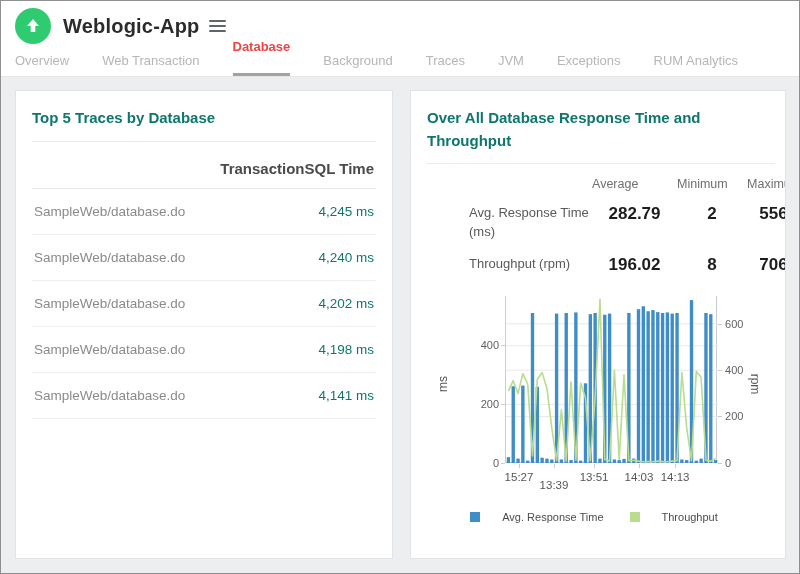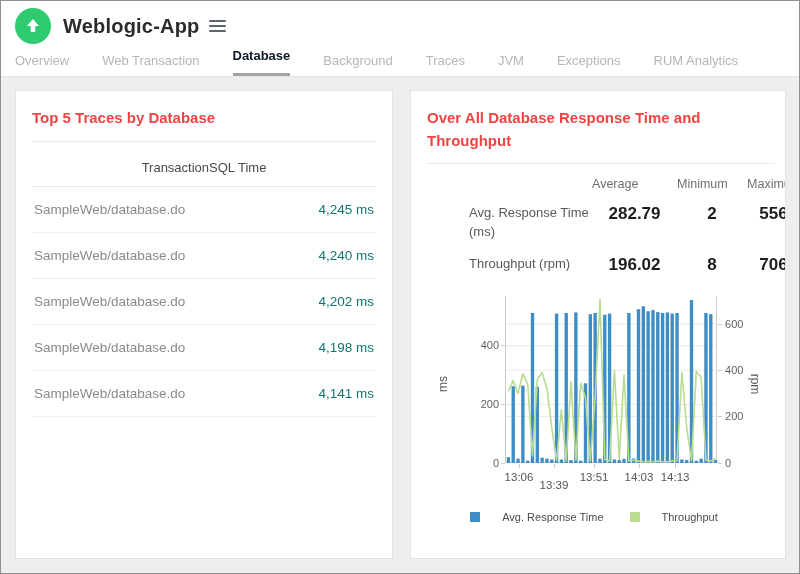--- a/index.html
+++ b/index.html
@@ -13,37 +13,37 @@
   .app-header { height:50px; display:flex; align-items:center; padding-left:14px; background:#fff; }
   .app-icon { width:36px; height:36px; border-radius:50%; display:flex; align-items:center; justify-content:center; flex:0 0 36px; }
   .app-title { font-size:20px; font-weight:bold; color:#2b2b2b; margin-left:12px; letter-spacing:.2px; }
   .hamburger { margin-left:10px; width:17px; cursor:pointer; }
   .hamburger span { display:block; height:2px; background:#5d666e; border-radius:1px; margin:3px 0; }
 
   
   .tab-bar { display:flex; align-items:flex-end; gap:33px; padding:0 14px; height:26px;
              border-bottom:1px solid #e6e6e6; background:#fff; }
   .tab { font-size:13px; color:#b6b6b6; padding-bottom:8px; cursor:pointer; white-space:nowrap; }
-  .tab.active { color:#0f172a; font-weight:bold; padding-bottom:10px; border-bottom:3px solid #a2a2a2; }
+  .tab.active { color:#ef4444; font-weight:bold; padding-bottom:19px; border-bottom:3px solid #a2a2a2; }
 
   
   .content { position:absolute; top:76px; left:0; right:0; bottom:0; background:#edeef0;
              padding:13px 13px 14px 14px; display:flex; gap:17px; }
   .panel { background:#fff; border:1px solid #e2e3e5; height:469px; }
   .panel-left { width:379px; padding:16px; }
   .panel-right { width:377px; padding:16px 0 16px 16px; overflow:hidden; position:relative; }
-  .panel-title { font-size:15px; font-weight:bold; color:#ef4444; line-height:1.5; }
+  .panel-title { font-size:15px; font-weight:bold; color:#0f766e; line-height:1.5; }
   .panel-right .panel-title { max-width:320px; }
   .panel-divider { border-bottom:1px solid #ebebeb; margin-top:11px; }
   .panel-right .panel-divider { margin-right:10px; }
 
   
   .trace-table { margin-top:2px; }
-  .trace-head { display:flex; justify-content:center; padding:16px 2px 11px 2px;
-                border-bottom:1px solid #e8e8e8; font-size:13px; font-weight:normal; color:#4a4a4a; }
+  .trace-head { display:flex; justify-content:flex-end; padding:16px 2px 11px 2px;
+                border-bottom:1px solid #e8e8e8; font-size:15px; font-weight:bold; color:#4a4a4a; }
   .trace-row { display:flex; justify-content:space-between; padding:15px 2px;
                border-bottom:1px solid #eeeeee; font-size:13.5px; }
   .trace-txn { color:#8a8a8a; }
   .trace-time { color:#0f766e; }
 
   
   .stats { margin-top:13px; width:420px; }
   .stats-row { display:grid; grid-template-columns:165px 85px 70px 75px; align-items:start; }
   .stats-head { font-size:12.5px; color:#6f6f6f; }
   .stats-head div { text-align:left; }
@@ -226,21 +226,21 @@
               <rect x="183.81" y="4.10" width="3.37" height="162.90" fill="#3f8dc6"></rect>
               <rect x="188.63" y="164.66" width="3.37" height="2.34" fill="#3f8dc6"></rect>
               <rect x="193.45" y="162.61" width="3.37" height="4.39" fill="#3f8dc6"></rect>
               <rect x="198.27" y="16.99" width="3.37" height="150.01" fill="#3f8dc6"></rect>
               <rect x="203.09" y="18.16" width="3.37" height="148.84" fill="#3f8dc6"></rect>
               <rect x="207.90" y="164.07" width="3.37" height="2.93" fill="#3f8dc6"></rect>
               <polyline points="2.4,95.1 7.2,84.7 12.0,97.4 16.9,77.7 21.7,88.1 26.5,160.0 31.3,83.5 36.1,76.5 41.0,92.8 45.8,132.2 50.6,164.7 55.4,113.7 60.2,165.1 65.0,85.8 69.9,164.2 74.7,87.0 79.5,102.1 84.3,164.7 89.1,102.1 94.0,3.2 98.8,163.5 103.6,165.1 108.4,74.2 113.2,163.5 118.0,78.9 122.9,164.7 127.7,164.2 132.5,165.1 137.3,165.8 142.1,165.6 147.0,165.8 151.8,165.1 156.6,165.6 161.4,165.8 166.2,165.1 171.0,164.7 175.9,76.5 180.7,132.2 185.5,164.7 190.3,75.4 195.1,81.2 200.0,164.2 204.8,165.1 209.6,162.4" fill="none" stroke="#b9dc8e" stroke-width="1.6" stroke-linejoin="round"></polyline>
             </svg>
         </div>
         <div id="xticks">
-            <div class="xtick" style="left: 71.992px;">13:06</div>
+            <div class="xtick" style="left: 71.992px;">15:27</div>
             <div class="tickmark" style="left: 91.992px; top: 173px; width: 1px; height: 4px;"></div>
             <div class="xtick" style="left: 106.972px; margin-top: 8px;">13:39</div>
             <div class="tickmark" style="left: 126.972px; top: 173px; width: 1px; height: 4px;"></div>
             <div class="xtick" style="left: 147.04px;">13:51</div>
             <div class="tickmark" style="left: 167.04px; top: 173px; width: 1px; height: 4px;"></div>
             <div class="xtick" style="left: 191.984px;">14:03</div>
             <div class="tickmark" style="left: 211.984px; top: 173px; width: 1px; height: 4px;"></div>
             <div class="xtick" style="left: 228.024px;">14:13</div>
             <div class="tickmark" style="left: 248.024px; top: 173px; width: 1px; height: 4px;"></div>
           </div>

